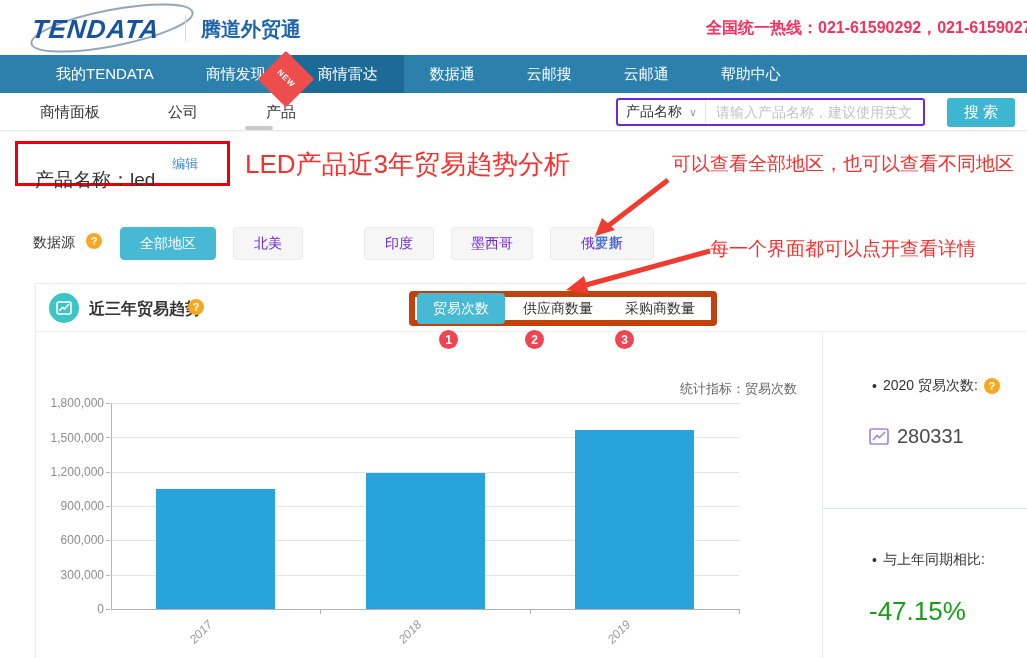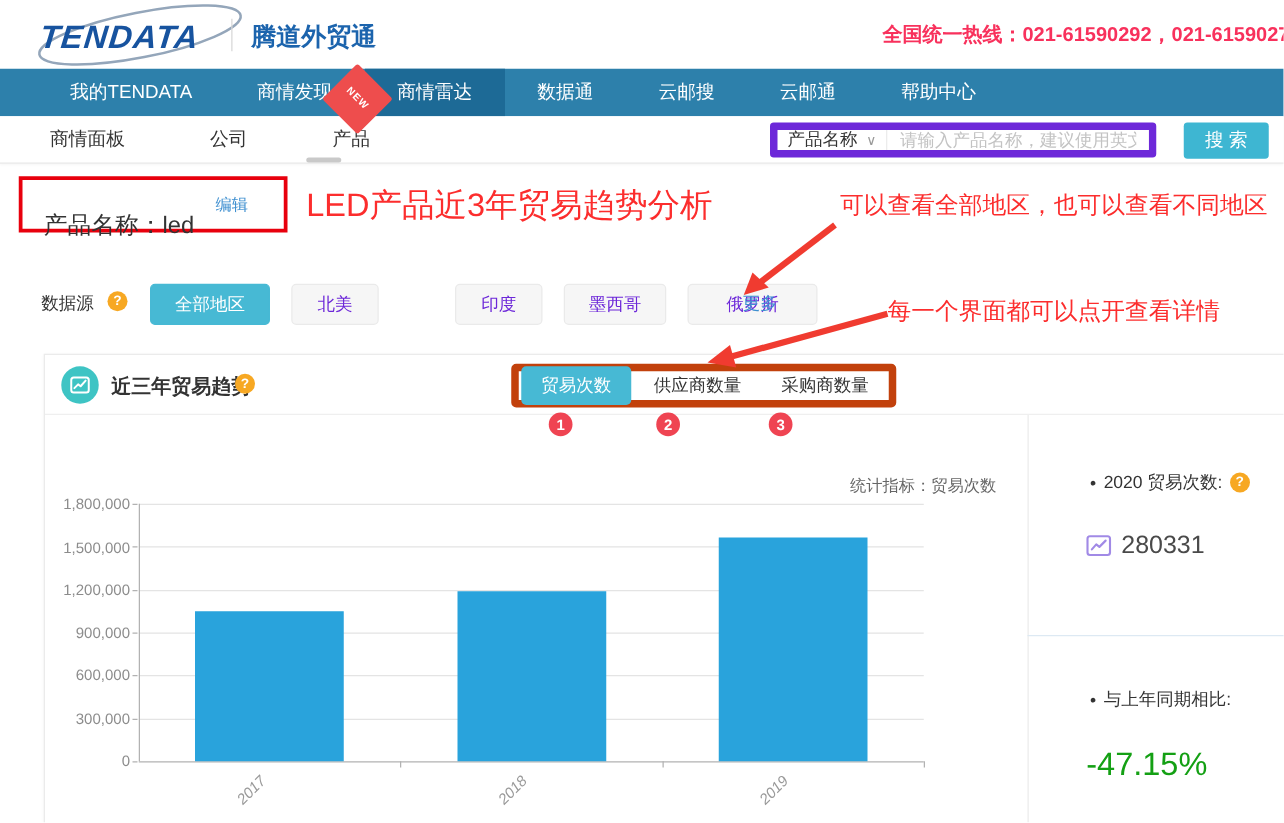--- a/index.html
+++ b/index.html
@@ -32,29 +32,29 @@
   }
   
   .subnav {
     position:absolute; left:0; top:93px; width:100%; height:38px; background:#fff;
     border-bottom:1px solid #e7e7e7; box-shadow:0 1px 2px rgba(0,0,0,0.04);
   }
   .subnav-items { position:absolute; left:40px; top:0; display:flex; }
   .subnav-item { font-size:15px; color:#333; line-height:37px; margin-right:68px; cursor:pointer; white-space:nowrap; }
   .scroll-thumb { position:absolute; left:245px; top:33px; width:28px; height:4px; background:#c9c9c9; border-radius:2px; }
   .search-box {
-    position:absolute; left:616px; top:5px; width:309px; height:28px; border:6px solid #6d28d9;
+    position:absolute; left:616px; top:5px; width:309px; height:28px; border:2px solid #6d28d9;
     border-radius:3px; display:flex; align-items:center; background:#fff;
   }
   .field-select {
     width:88px; height:100%; display:flex; align-items:center; justify-content:center; gap:7px;
     font-size:14px; color:#333; border-right:1px solid #e6e6e6; cursor:pointer;
   }
   .field-select .chev { color:#999; font-size:11px; }
-  .search-input { flex:1; border:none; outline:none; font-size:14px; padding:0 10px; color:#3b82f6; min-width:0;text-align:center; }
+  .search-input { flex:1; border:none; outline:none; font-size:14px; padding:0 10px; color:#3b82f6; min-width:0; }
   .search-input::placeholder { color:#c3c3c3; }
   .search-btn {
     position:absolute; left:947px; top:5px; width:68px; height:29px; background:#3eb6d2; color:#fff;
     border:none; border-radius:3px; font-size:15px; cursor:pointer; font-family:inherit;
   }
   
   .product-box {
     position:absolute; left:15px; top:141px; width:215px; height:45px; border:3px solid #e8000d;
     display:flex; align-items:center; background:#fff;
   }

